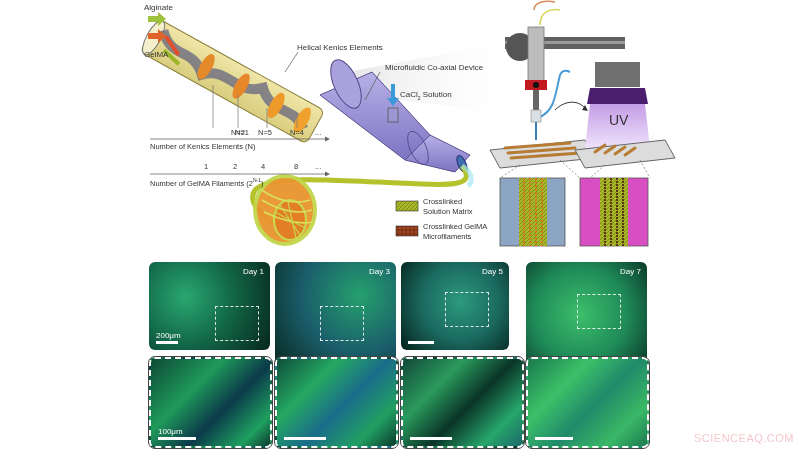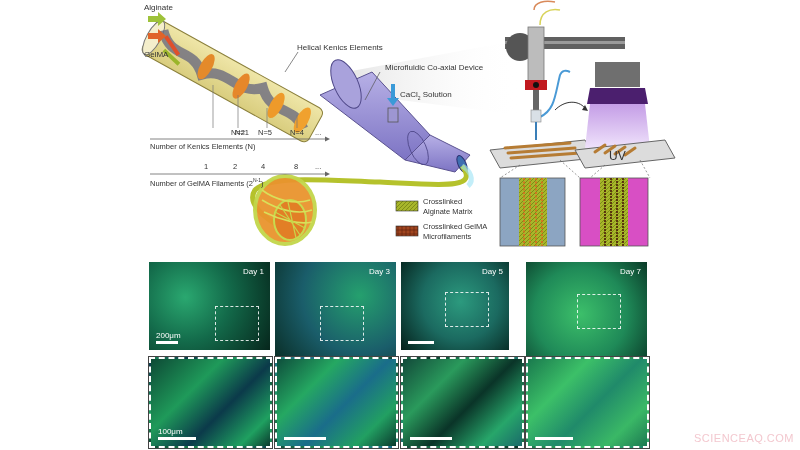--- a/index.html
+++ b/index.html
@@ -1,20 +1,20 @@
 <!DOCTYPE html>
 <html><head>
 <meta charset="utf-8">
 <style>
   html,body{margin:0;padding:0;}
   body{width:800px;height:450px;background:#ffffff;position:relative;overflow:hidden;font-family:"Liberation Sans",sans-serif;color:#222;}
   .abs{position:absolute;}
   .lbl{font-size:8px;color:#333;white-space:nowrap;}
   .lbl-s{font-size:7.5px;color:#333;white-space:nowrap;}
-  .micro{position:absolute;overflow:hidden;background:#0b3a2e;}
+  .micro{position:absolute;overflow:hidden;background:#0b3a2e;border-radius:6px;}
   .micro .day{position:absolute;top:5px;right:6px;color:#fff;font-size:8px;}
   .micro .roi{position:absolute;border:1px dashed rgba(255,255,255,0.85);}
   .micro .bar{position:absolute;left:7px;bottom:6px;height:3px;background:#fff;}
   .micro .barlbl{position:absolute;left:7px;bottom:10px;color:#fff;font-size:8px;}
   .zoomed{border:2px dashed #fff;outline:1px solid #444;}
   .watermark{position:absolute;right:6px;bottom:6px;font-size:11px;color:#f3c8cf;letter-spacing:0.5px;}
 </style>
 </head>
 <body>
 
@@ -158,29 +158,29 @@
     <span class="abs lbl-s" style="left:233px;top:162px;">2</span>
     <span class="abs lbl-s" style="left:261px;top:162px;">4</span>
     <span class="abs lbl-s" style="left:294px;top:162px;">8</span>
     <span class="abs lbl-s" style="left:315px;top:162px;">...</span>
     <span class="abs lbl-s" style="left:150px;top:177px;"><span>Number of GelMA Filaments (2</span><sup style="font-size:5px;">N-1</sup><span>)</span></span>
   </div>
 
   <div>
     <div class="abs lbl-s" style="left:423px;top:197px;line-height:10px;">
       <div>Crosslinked</div>
-      <div>Alginate Matrix</div>
+      <div>Solution Matrix</div>
     </div>
     <div class="abs lbl-s" style="left:423px;top:222px;line-height:10px;">
       <div>Crosslinked GelMA</div>
       <div>Microfilaments</div>
     </div>
   </div>
 
-  <span class="abs" style="left:609px;top:112px;font-size:12px;color:#333;margin-top:37px;">UV</span>
+  <span class="abs" style="left:609px;top:112px;font-size:14px;color:#333;">UV</span>
 </div>
 
 <div>
   <div class="micro" style="left:149px;top:262px;width:121px;height:88px;background:radial-gradient(circle at 30% 40%,#2aa870 0%,#136a4a 45%,#06261c 100%);">
     <span class="day">Day 1</span>
     <div class="roi" style="left:66px;top:44px;width:42px;height:33px;"></div>
     <span class="barlbl">200μm</span>
     <div class="bar" style="width:22px;"></div>
   </div>
   <div class="micro" style="left:275px;top:262px;width:121px;height:112px;background:radial-gradient(circle at 70% 30%,#25a06e 0%,#1a5d6a 50%,#062418 100%);">

